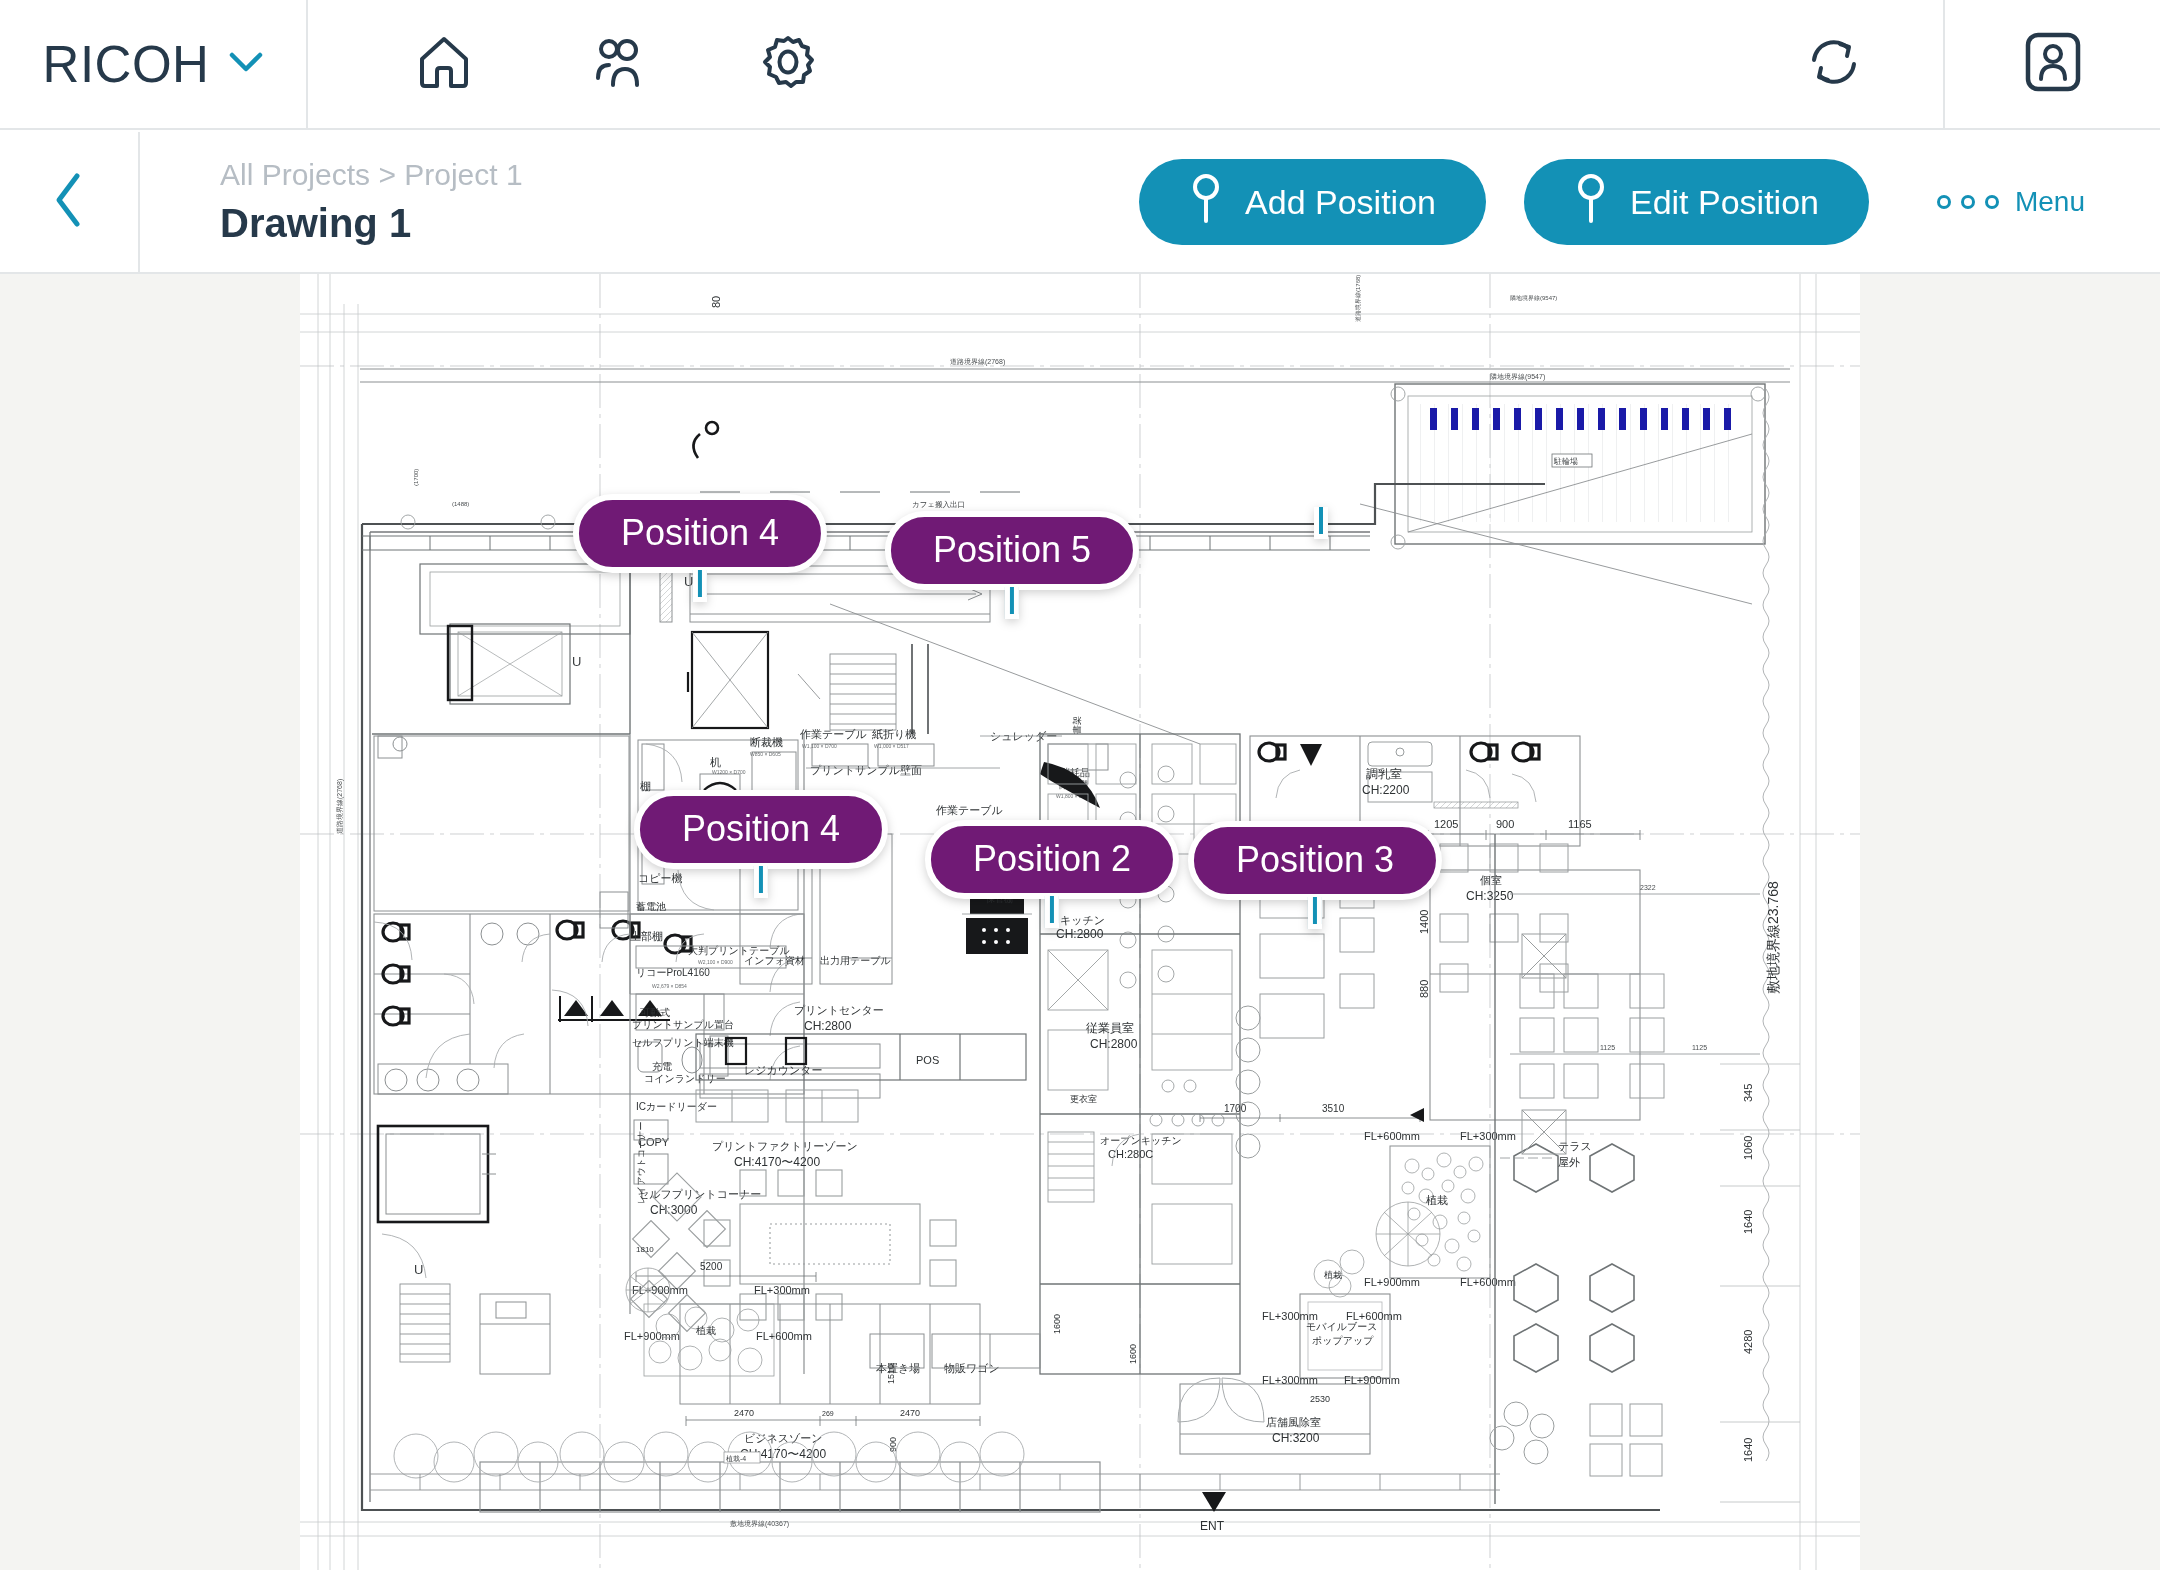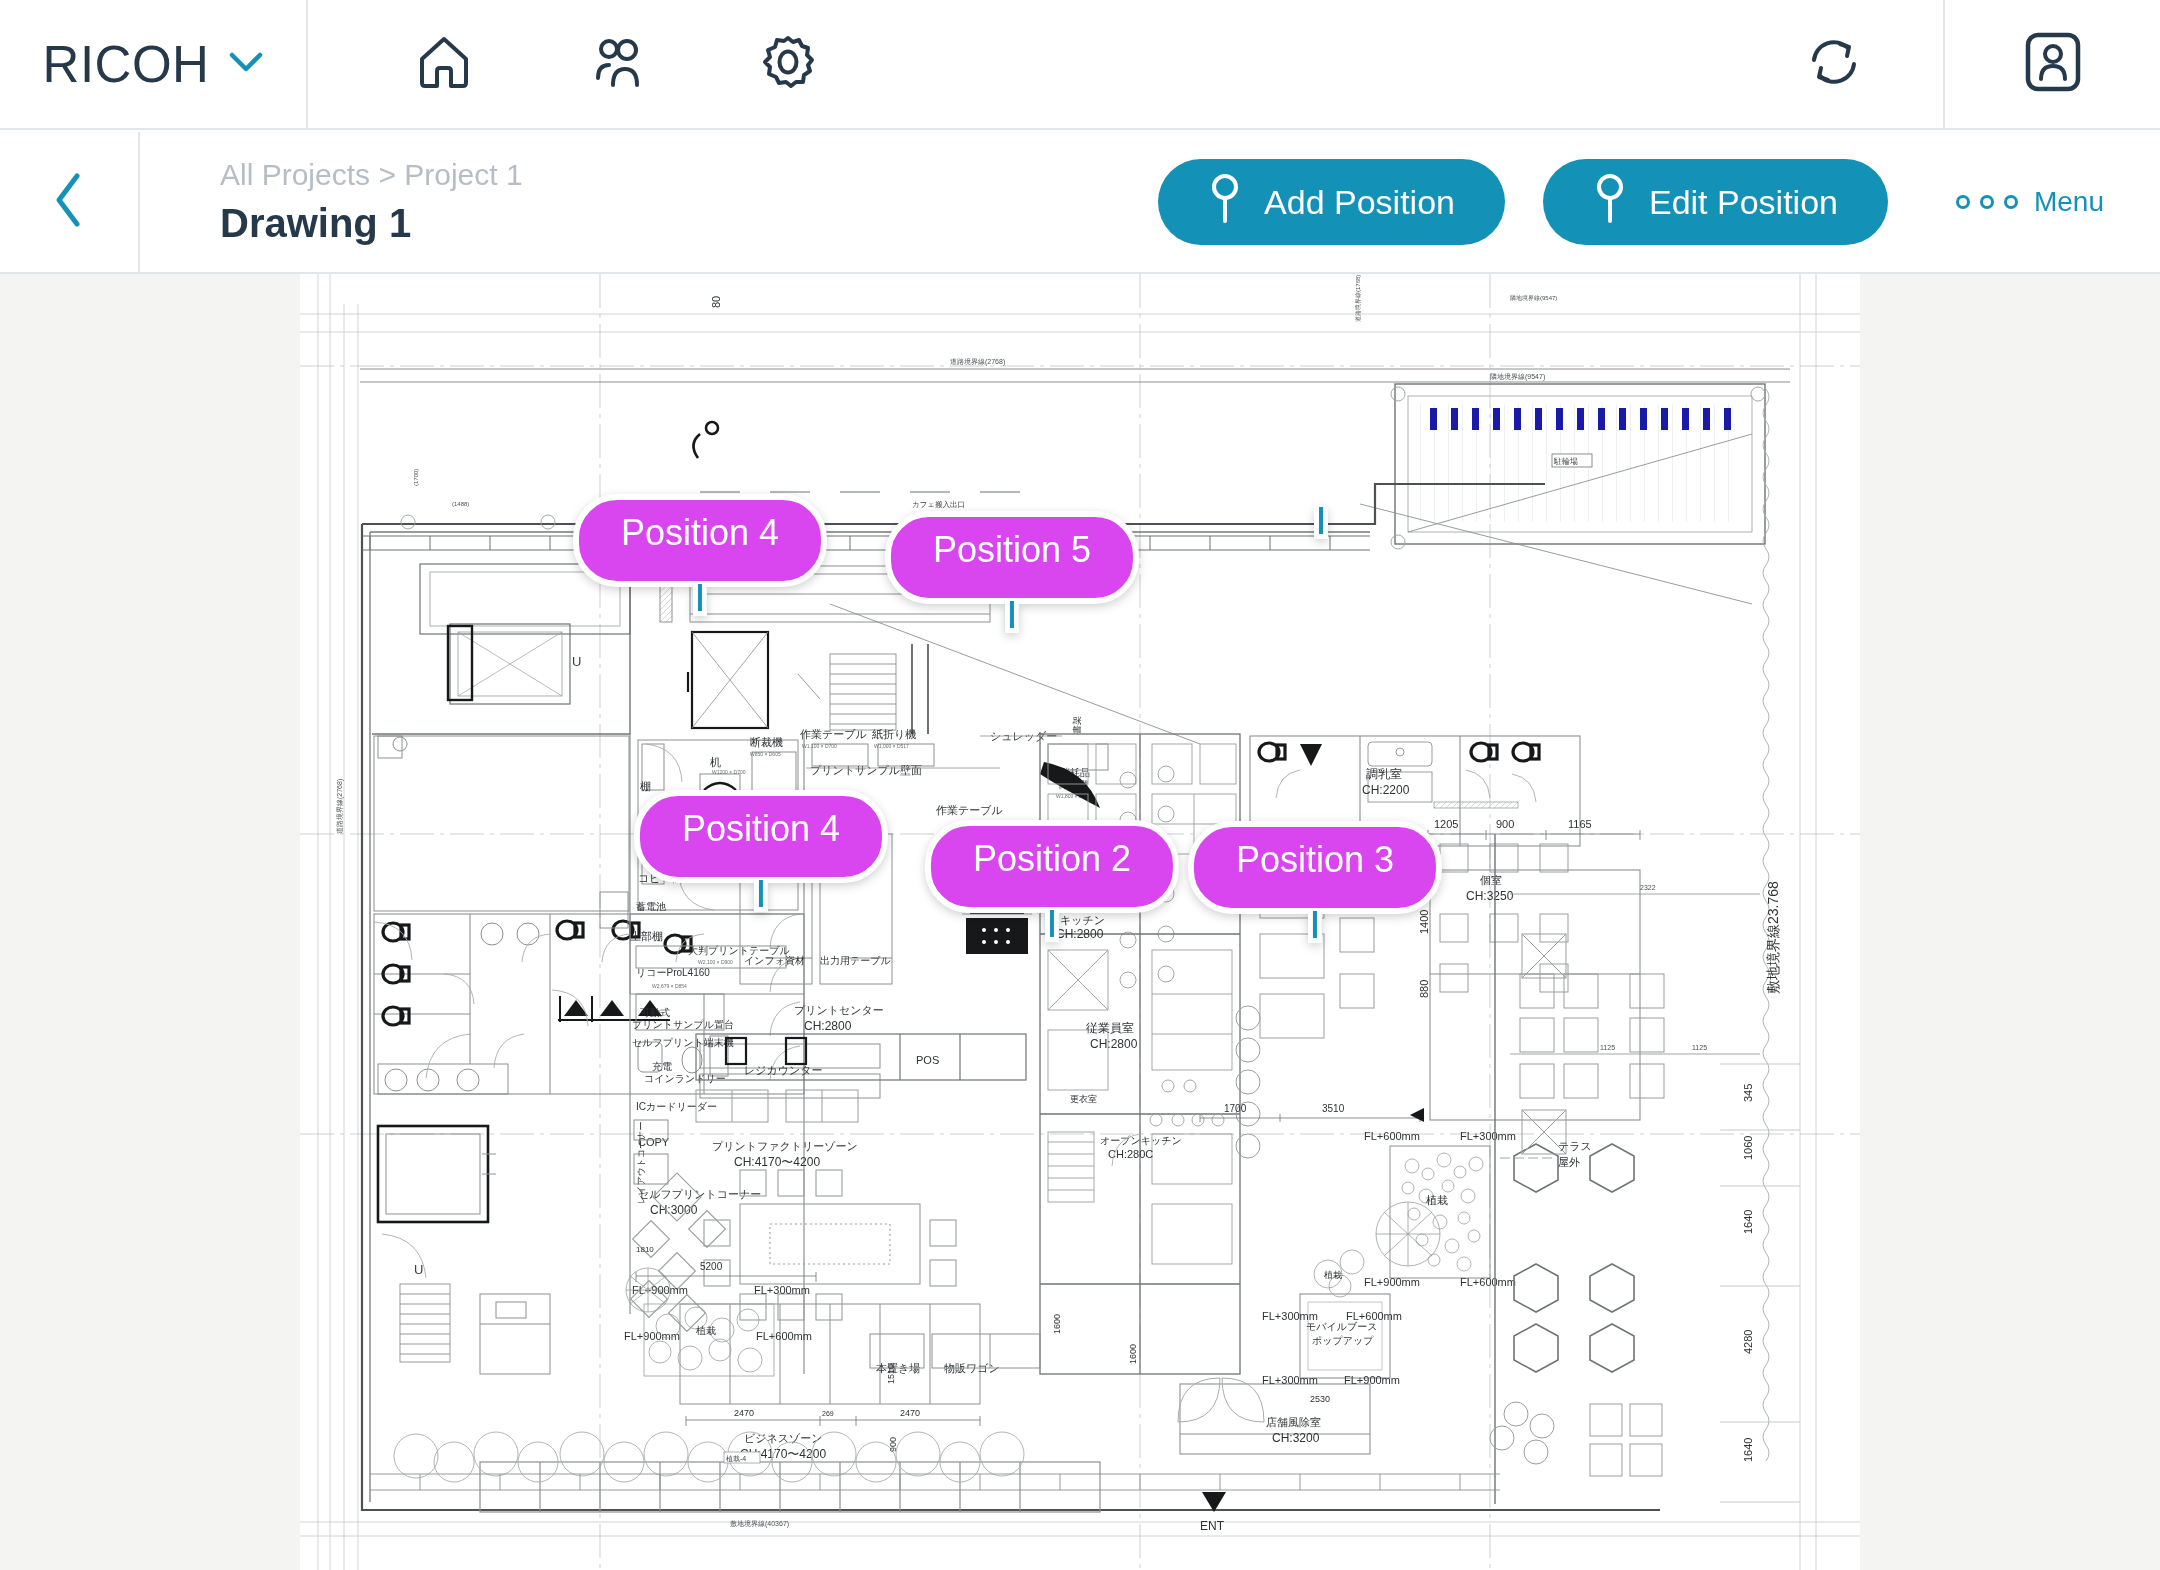--- a/index.html
+++ b/index.html
@@ -70,21 +70,21 @@
     font-size: 30px; color: #b6bdc4; line-height: 1.25;
   }
   .page-title {
     font-size: 40px; color: #26394a; font-weight: 600; line-height: 1.25;
     margin-top: 4px;
   }
 
   .header-actions {
     margin-left: auto;
     display: flex; align-items: center; gap: 38px;
-    padding-right: 34px;
+    padding-right: 53px;
   }
   .pillbtn {
     height: 86px;
     background: #1391b6;
     color: #ffffff;
     border: none; border-radius: 43px;
     display: flex; align-items: center; gap: 22px;
     padding: 0 50px;
     font-size: 34px;
     font-family: "Liberation Sans", sans-serif;
@@ -118,26 +118,26 @@
   }
   .drawing-svg { display: block; width: 1560px; height: 1296px; }
 
   
   .marker {
     position: absolute;
     display: flex; flex-direction: column; align-items: center;
     filter: drop-shadow(0 3px 5px rgba(0,0,0,0.18));
   }
   .marker-pill {
-    background: #d946ef;
+    background: #701a75;
     border: 6px solid #ffffff;
     border-radius: 44px;
     color: #ffffff;
     font-size: 36px;
-    padding: 12px 42px 28px 42px;
+    padding: 12px 42px 14px 42px;
     white-space: nowrap;
     line-height: 1.15;
   }
   .marker-stem {
     width: 14px; height: 32px;
     background: #1391b6;
     border-left: 5px solid #ffffff;
     border-right: 5px solid #ffffff;
     border-bottom: 5px solid #ffffff;
     margin-top: -3px;

